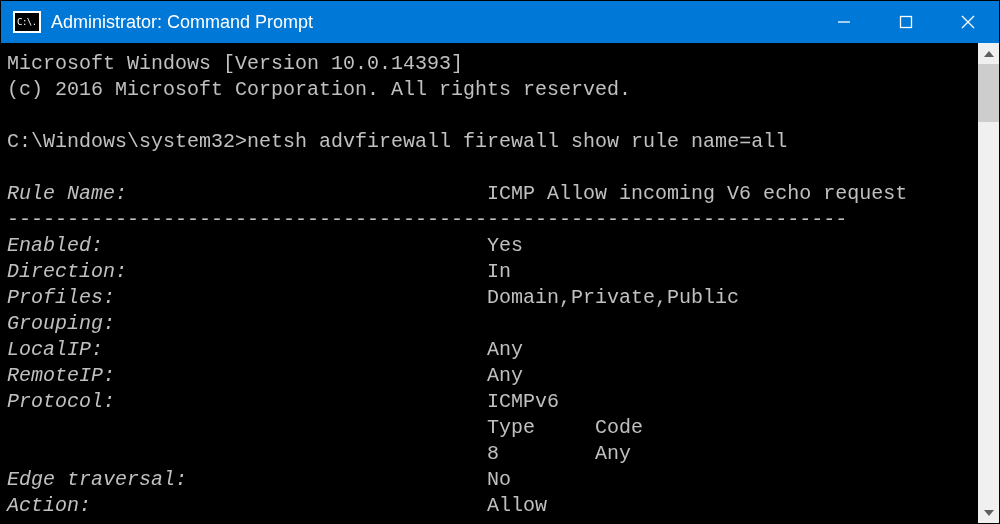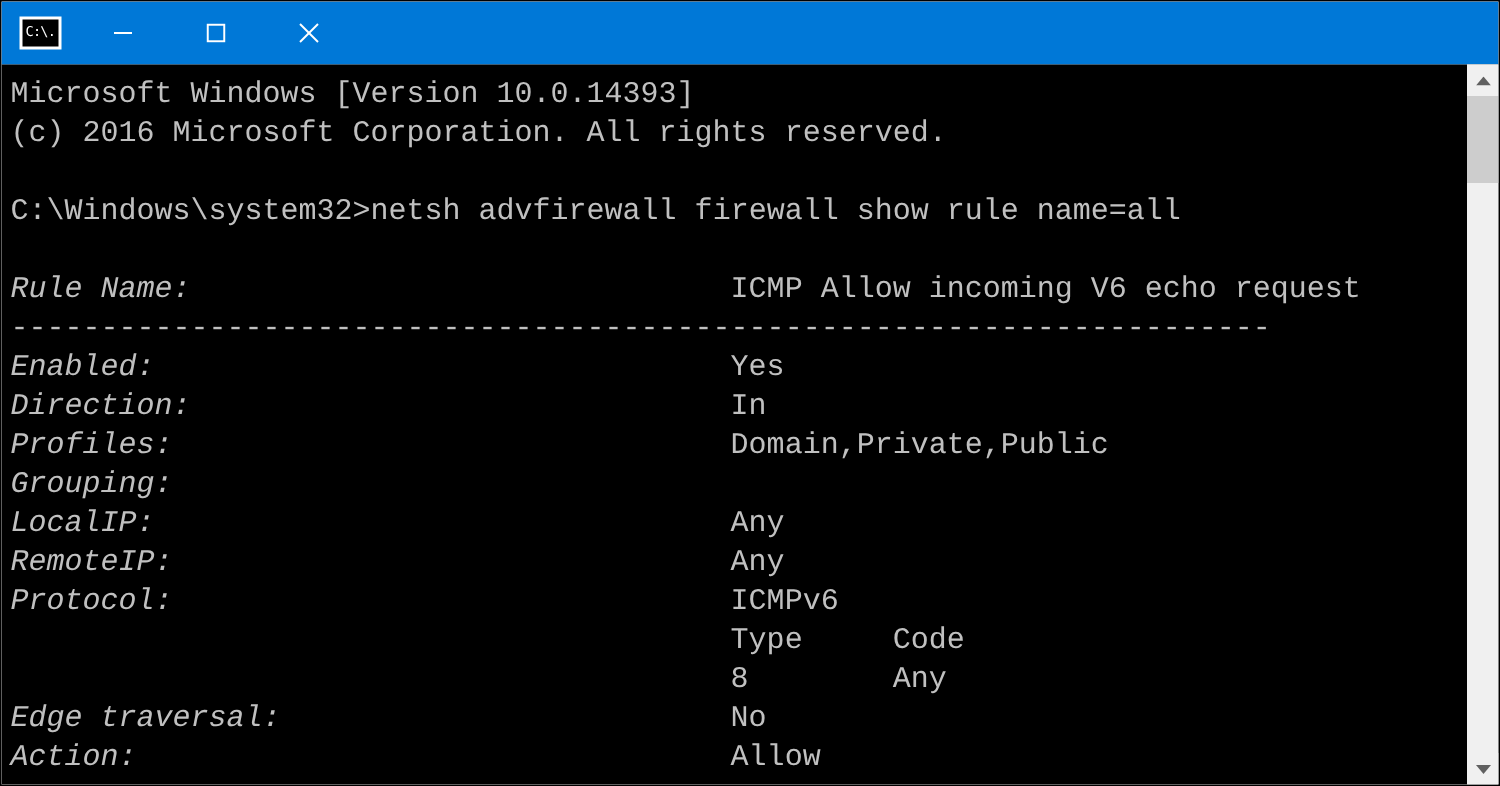--- a/index.html
+++ b/index.html
@@ -133,20 +133,21 @@
       padding-left: 40ch;
     }
   </style>
 </head>
 <body>
 
 <div class="titlebar">
   <div class="titlebar-icon">
     <div class="titlebar-icon-inner">C:\.</div>
   </div>
+  <div class="title-text">Administrator: Command Prompt</div>
   <div class="win-controls">
     <div class="win-btn">
       <svg width="14" height="14" viewBox="0 0 14 14">
           <line x1="1" y1="7" x2="13" y2="7" stroke-width="1.3"></line>
         </svg>
     </div>
     <div class="win-btn">
       <svg width="14" height="14" viewBox="0 0 14 14">
           <rect x="1.5" y="1.5" width="11" height="11" stroke-width="1.3"></rect>
         </svg>

